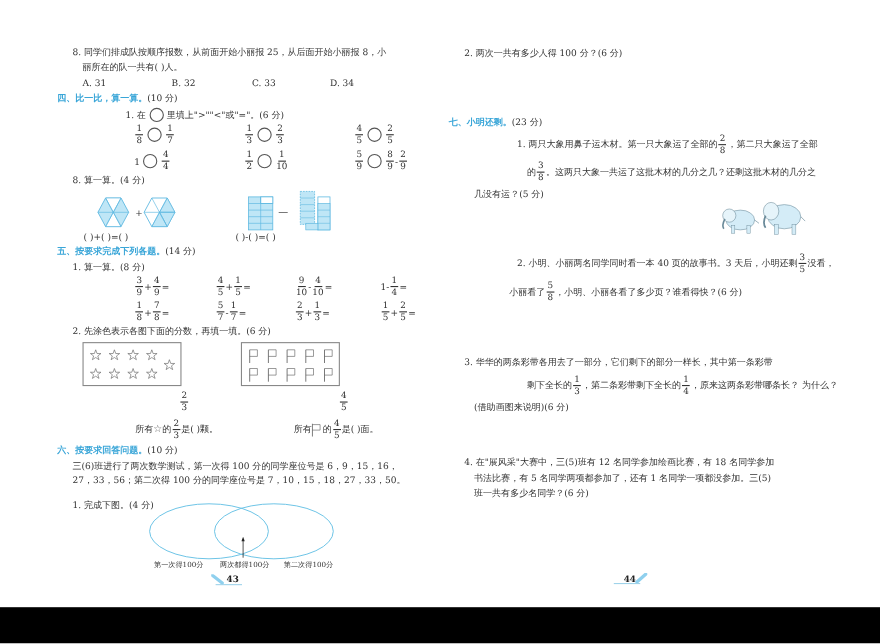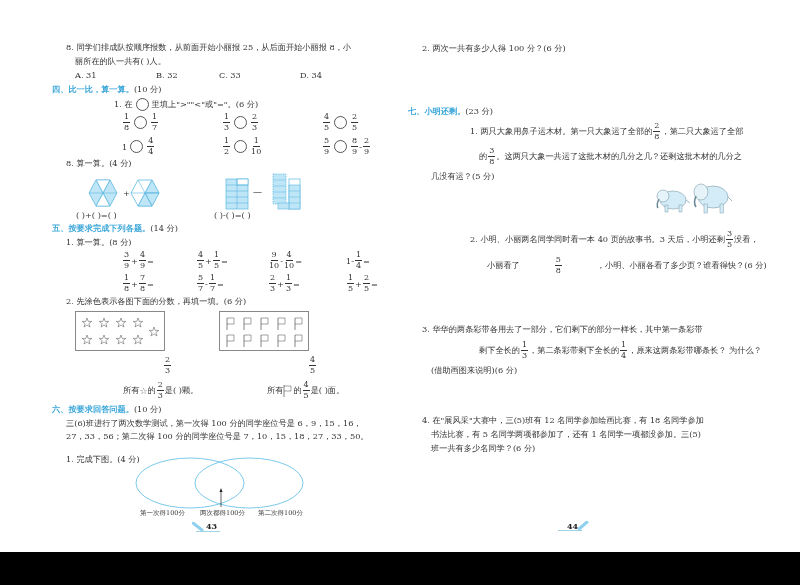--- a/index.html
+++ b/index.html
@@ -23,21 +23,21 @@
 </style>
 </head>
 <body>
 
 <div id="left" class="page">
 
   <div class="abs" style="left:66px;top:43px;">8. 同学们排成队按顺序报数，从前面开始小丽报 25，从后面开始小丽报 8，小</div>
   <div class="abs" style="left:75px;top:57px;">丽所在的队一共有(      )人。</div>
   <div class="abs" style="left:75px;top:71px;">A. 31</div>
   <div class="abs" style="left:156px;top:71px;">B. 32</div>
-  <div class="abs" style="left:219px;top:71px;">C. 33</div>
+  <div class="abs" style="left:229px;top:71px;">C. 33</div>
   <div class="abs" style="left:300px;top:71px;">D. 34</div>
 
   <div class="abs sec" style="left:52px;top:85px;">
     <span>四、比一比，算一算。</span><span class="pts">(10 分)</span>
   </div>
   <div class="row" style="left:66px;top:98px;">
     <span>1. 在</span>
     <span class="cmp-circle"></span>
     <span>里填上"&gt;""&lt;"或"="。(6 分)</span>
   </div>
@@ -410,21 +410,21 @@
   </svg>
 
   <div class="row" style="left:22px;top:230px;">
     <span>2. 小明、小丽两名同学同时看一本 40 页的故事书。3 天后，小明还剩</span>
     <span class="frac">
         <span class="n">3</span>
         <span class="d">5</span>
       </span>
     <span>没看，</span>
   </div>
-  <div class="row" style="left:39px;top:256px;gap:34px;">
+  <div class="row" style="left:15px;top:256px;">
     <span>小丽看了</span>
     <span class="frac">
         <span class="n">5</span>
         <span class="d">8</span>
       </span>
     <span>，小明、小丽各看了多少页？谁看得快？(6 分)</span>
   </div>
 
   <div class="abs" style="left:22px;top:325px;">3. 华华的两条彩带各用去了一部分，它们剩下的部分一样长，其中第一条彩带</div>
   <div class="row" style="left:31px;top:341px;">

